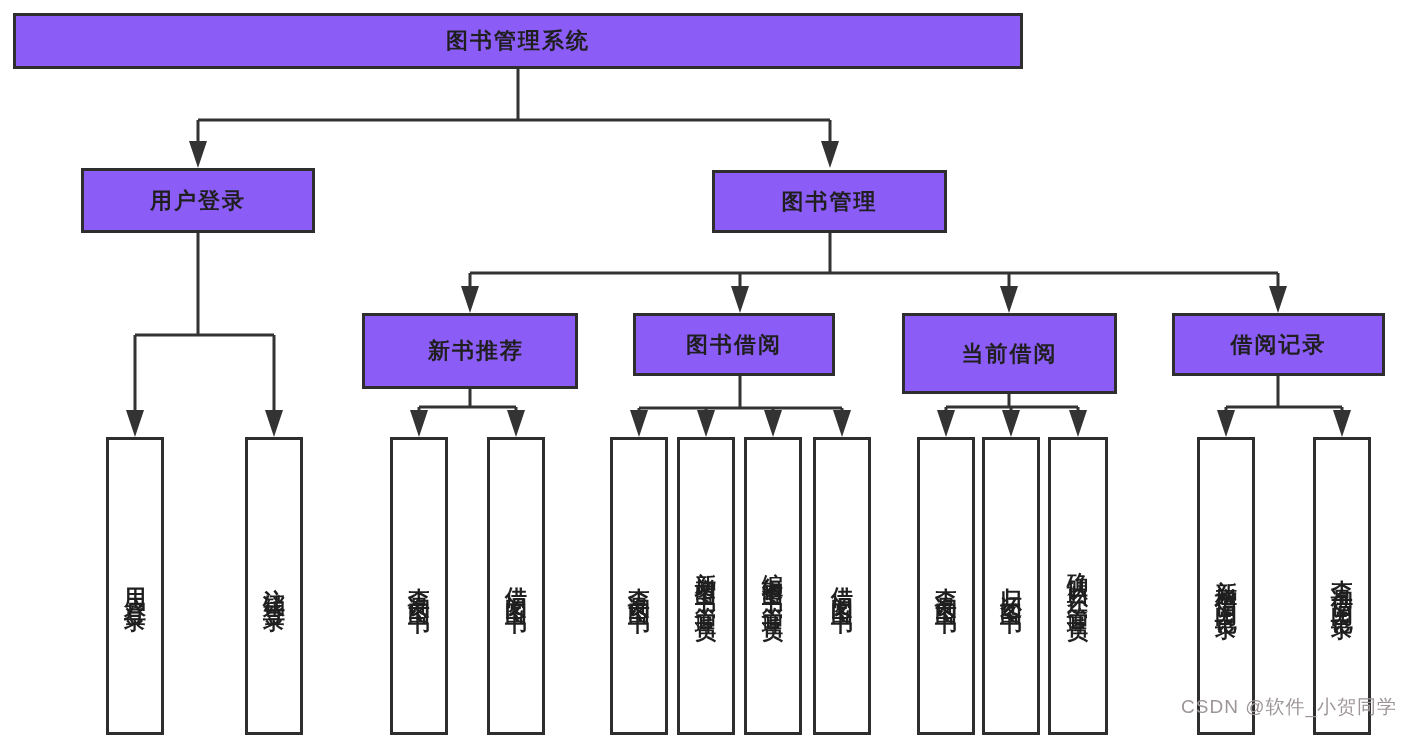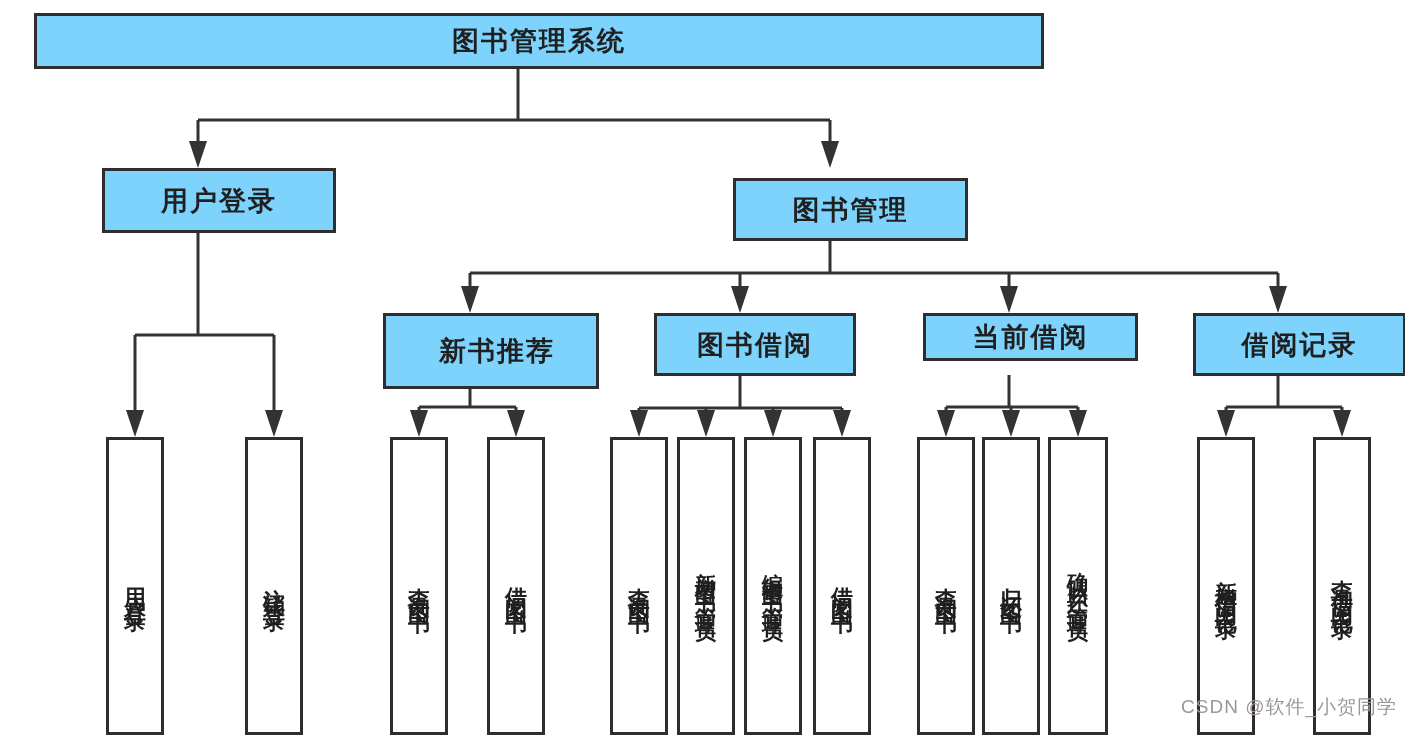--- a/index.html
+++ b/index.html
@@ -2,23 +2,23 @@
 <html><head>
 <meta charset="utf-8">
 <style>
   html,body{margin:0;padding:0;background:#fff;}
   #canvas{
     position:relative;width:1405px;height:747px;background:#ffffff;overflow:hidden;
     font-family:"Liberation Sans","DejaVu Sans",sans-serif;color:#1f1f1f;
   }
   #wires{position:absolute;left:0;top:0;width:1405px;height:747px;}
   .node{
-    position:absolute;box-sizing:border-box;border:3px solid #2e2e2e;background:#7dd3fc;
+    position:absolute;box-sizing:border-box;border:3px solid #2e2e2e;background:#8b5cf6;
     display:flex;align-items:center;justify-content:center;
-    font-size:27px;font-weight:600;letter-spacing:2px;white-space:nowrap;margin-left:21px;
+    font-size:22px;font-weight:600;letter-spacing:2px;white-space:nowrap;
   }
   .leaf{
     position:absolute;box-sizing:border-box;border:3px solid #2e2e2e;background:#ffffff;
     top:437px;width:58px;height:298px;
     display:flex;align-items:center;justify-content:center;
   }
   .leaf .vtext{
     writing-mode:vertical-rl;text-orientation:mixed;
     font-size:22px;font-weight:600;letter-spacing:8px;line-height:1;white-space:nowrap;
   }
@@ -65,31 +65,31 @@
     </g>
   </svg>
 
   <div class="node" style="left:13px;top:13px;width:1010px;height:56px;">
     <span>图书管理系统</span>
   </div>
 
   <div class="node" style="left:81px;top:168px;width:234px;height:65px;">
     <span>用户登录</span>
   </div>
-  <div class="node" style="left:712px;top:178px;width:235px;height:63px;">
+  <div class="node" style="left:712px;top:170px;width:235px;height:63px;">
     <span>图书管理</span>
   </div>
 
   <div class="node" style="left:362px;top:313px;width:216px;height:76px;padding-left:12px;">
     <span>新书推荐</span>
   </div>
   <div class="node" style="left:633px;top:313px;width:202px;height:63px;">
     <span>图书借阅</span>
   </div>
-  <div class="node" style="left:902px;top:313px;width:215px;height:48px;text-align:right;">
+  <div class="node" style="left:902px;top:313px;width:215px;height:81px;text-align:right;">
     <span>当前借阅</span>
   </div>
   <div class="node" style="left:1172px;top:313px;width:213px;height:63px;">
     <span>借阅记录</span>
   </div>
 
   <div class="leaf" style="left:106px;">
     <span class="vtext">用户登录</span>
   </div>
   <div class="leaf" style="left:245px;">

